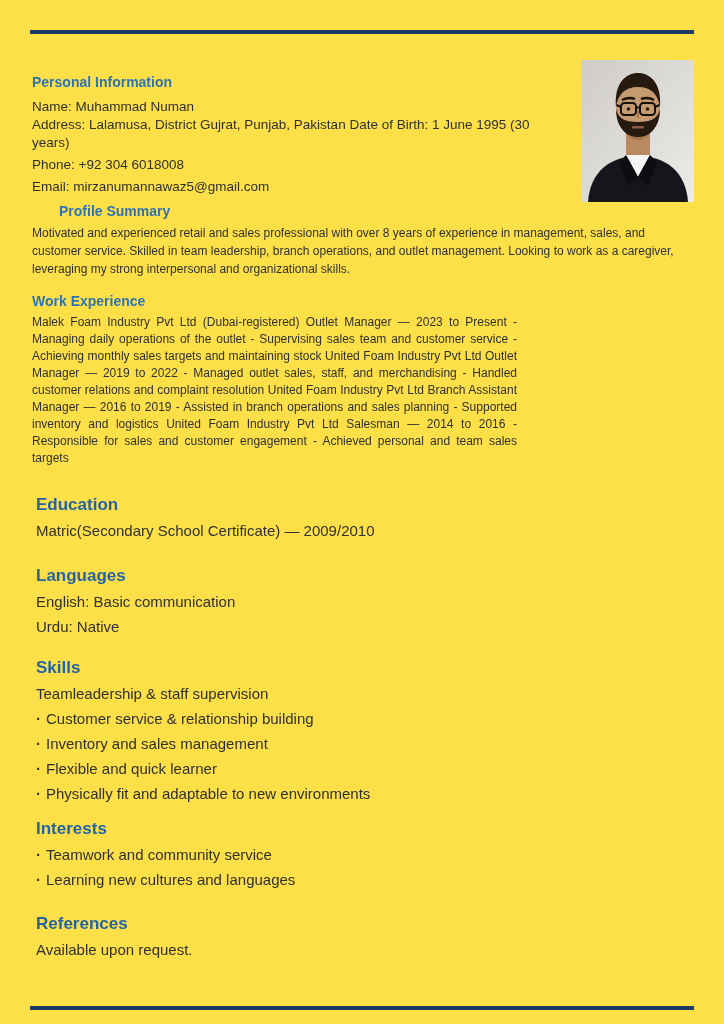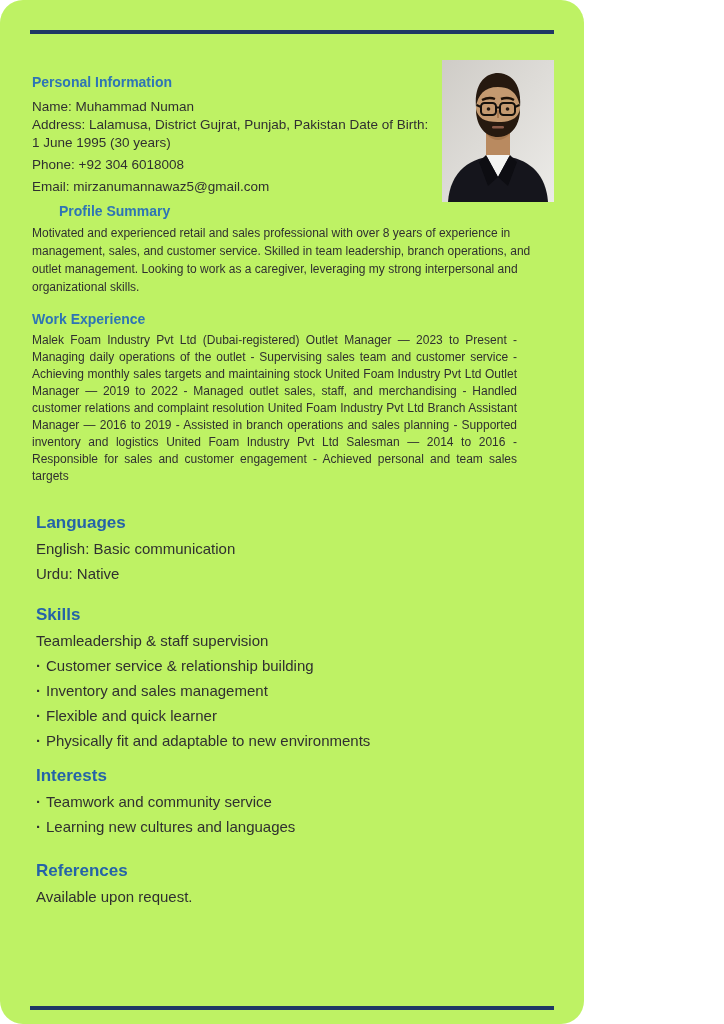--- a/index.html
+++ b/index.html
@@ -2,27 +2,26 @@
 <html style="--accent: #2E74B5; --accent2: #2563A8; --bar: #1F3864; --text: #303030;"><head>
 <meta charset="utf-8">
 <style>
   html, body {
     margin: 0;
     padding: 0;
     background: #ffffff;
   }
   .page {
     position: relative;
-    width: 584px;
+    width: 724px;
     height: 1024px;
-    background: #bef264;
+    background: #fde047;
     overflow: hidden;
     font-family: "Liberation Sans", sans-serif;
     color: var(--text, #303030);
-    border-radius: 23px;
   }
   .bar {
     position: absolute;
     left: 30px;
     right: 30px;
     height: 4px;
     background: var(--bar, #1F3864);
   }
   .bar.top { top: 30px; }
   .bar.bottom { top: 1006px; }
@@ -176,20 +175,24 @@
       <p class="para">Motivated and experienced retail and sales professional with over 8 years of experience in management, sales, and customer service. Skilled in team leadership, branch operations, and outlet management. Looking to work as a caregiver, leveraging my strong interpersonal and organizational skills.</p>
     </section>
 
     <section class="sec-we">
       <h2 class="h-small">Work Experience</h2>
       <p class="para justify">Malek Foam Industry Pvt Ltd (Dubai-registered) Outlet Manager — 2023 to Present - Managing daily operations of the outlet - Supervising sales team and customer service - Achieving monthly sales targets and maintaining stock United Foam Industry Pvt Ltd Outlet Manager — 2019 to 2022 - Managed outlet sales, staff, and merchandising - Handled customer relations and complaint resolution United Foam Industry Pvt Ltd Branch Assistant Manager — 2016 to 2019 - Assisted in branch operations and sales planning - Supported inventory and logistics United Foam Industry Pvt Ltd Salesman — 2014 to 2016 - Responsible for sales and customer engagement - Achieved personal and team sales targets</p>
     </section>
 
     <div class="part2">
 
+      <section class="sec2 sec-edu">
+        <h2 class="h-large">Education</h2>
+        <p class="line2">Matric(Secondary School Certificate) — 2009/2010</p>
+      </section>
 
       <section class="sec2 sec-lang">
         <h2 class="h-large">Languages</h2>
         <p class="line2">English: Basic communication</p>
         <p class="line2">Urdu: Native</p>
       </section>
 
       <section class="sec2 sec-skills">
         <h2 class="h-large">Skills</h2>
         <p class="line2">Teamleadership &amp; staff supervision</p>

